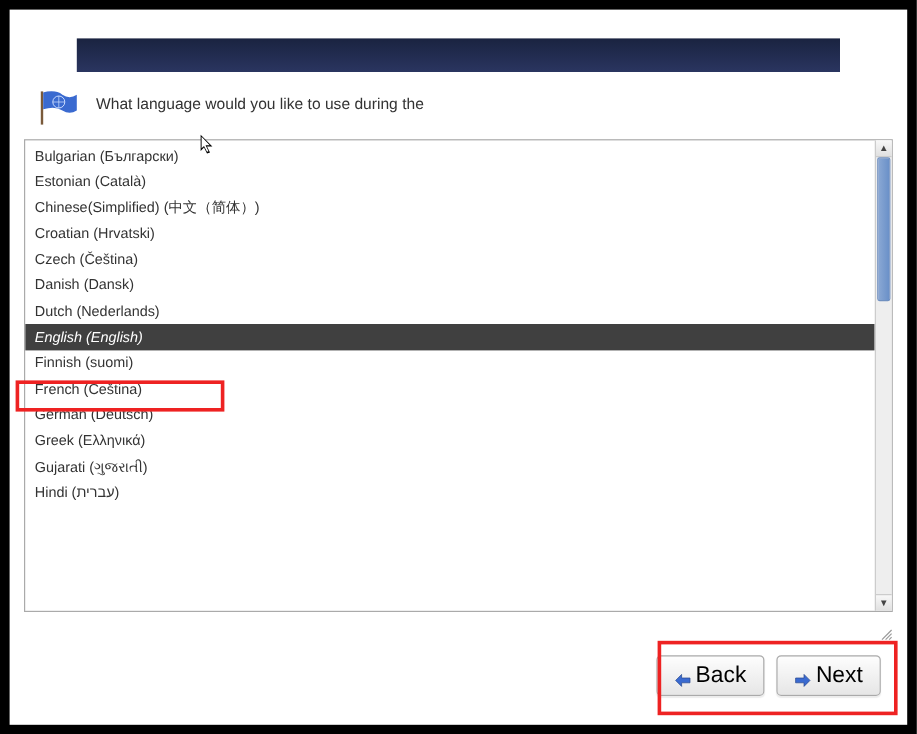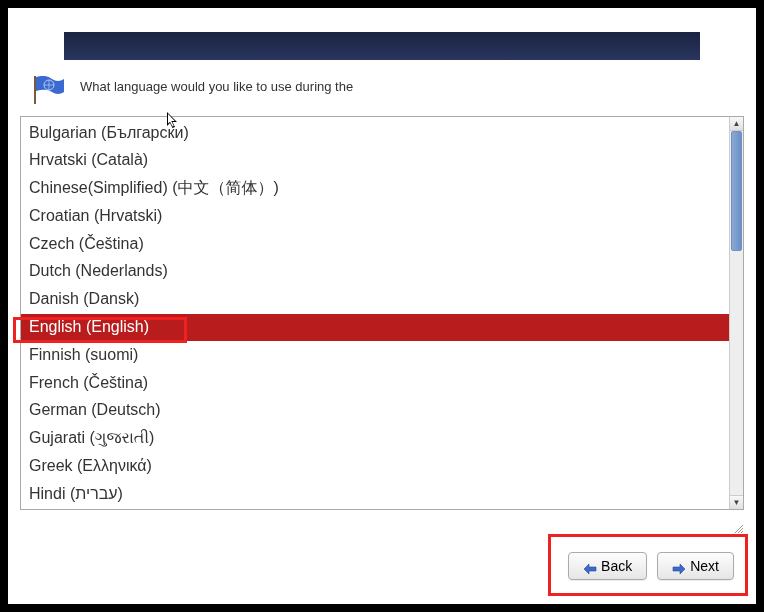--- a/index.html
+++ b/index.html
@@ -63,25 +63,26 @@
     }
     .list {
       flex: 1;
       overflow: hidden;
       padding: 2px 0;
     }
     .list-item {
       padding: 1.5px 8px;
       line-height: 1.55;
       cursor: pointer;
-      font-size: 16px;
+      font-size: 12px;
     }
     .list-item.selected {
-      background: #b91c1c;
+      background: #404040;
       color: #fff;
+      font-style: italic;
     }
     .scrollbar {
       width: 14px;
       background: #eee;
       border-left: 1px solid #ccc;
       position: relative;
     }
     .scroll-arrow {
       height: 14px;
       display: flex;
@@ -123,27 +124,27 @@
     .resize-grip svg { display: block; }
     .button-row {
       position: absolute;
       bottom: 24px;
       right: 22px;
       display: flex;
       gap: 10px;
     }
     .btn {
       display: flex;
-      align-items: flex-end;
+      align-items: center;
       gap: 4px;
       padding: 5px 14px;
       background: linear-gradient(#fdfdfd, #e6e6e6);
       border: 1px solid #aaa;
       border-radius: 4px;
-      font-size: 14px;
+      font-size: 19px;
       cursor: pointer;
       box-shadow: 0 1px 1px rgba(0,0,0,0.08);
     }
     .btn .arrow-icon { width: 14px; height: 12px; }
     .highlight {
       position: absolute;
       border: 3px solid #e22;
       pointer-events: none;
       z-index: 30;
     }
@@ -177,32 +178,32 @@
       </svg>
     </div>
     <div class="prompt-text">
       <div>What language would you like to use during the</div>
     </div>
   </div>
 
   <div class="list-wrap">
     <div class="list" id="lang-list">
         <div class="list-item">Bulgarian (Български)</div>
-        <div class="list-item">Hrvatski (Català)</div>
+        <div class="list-item">Estonian (Català)</div>
         <div class="list-item">Chinese(Simplified) (中文（简体）)</div>
         <div class="list-item">Croatian (Hrvatski)</div>
         <div class="list-item">Czech (Čeština)</div>
+        <div class="list-item">Danish (Dansk)</div>
         <div class="list-item">Dutch (Nederlands)</div>
-        <div class="list-item">Danish (Dansk)</div>
         <div class="list-item selected">English (English)</div>
         <div class="list-item">Finnish (suomi)</div>
         <div class="list-item">French (Čeština)</div>
         <div class="list-item">German (Deutsch)</div>
+        <div class="list-item">Greek (Ελληνικά)</div>
         <div class="list-item">Gujarati (ગુજરાતી)</div>
-        <div class="list-item">Greek (Ελληνικά)</div>
         <div class="list-item">Hindi (עברית)</div>
       </div>
     <div class="scrollbar">
       <div class="scroll-arrow">▲</div>
       <div class="scroll-thumb"></div>
       <div class="scroll-arrow down">▼</div>
     </div>
   </div>
 
   <div class="resize-grip">

